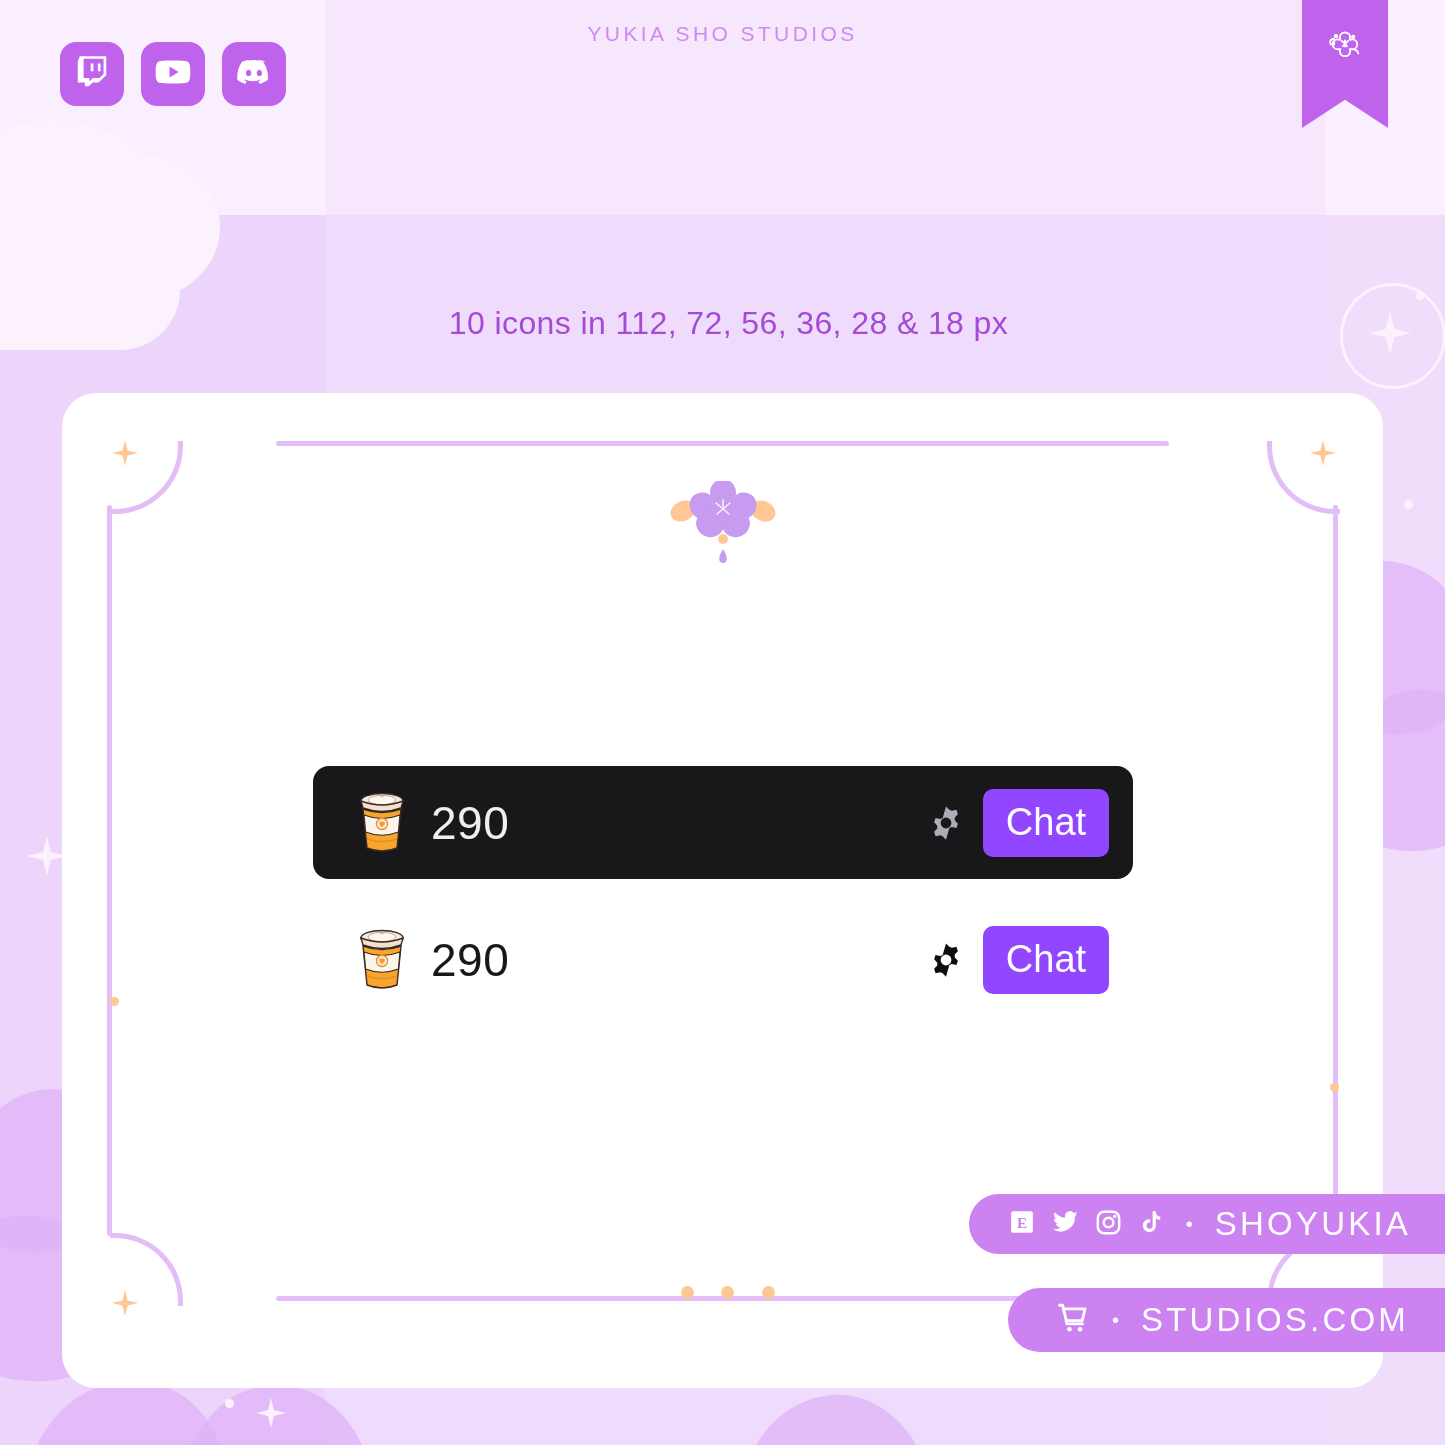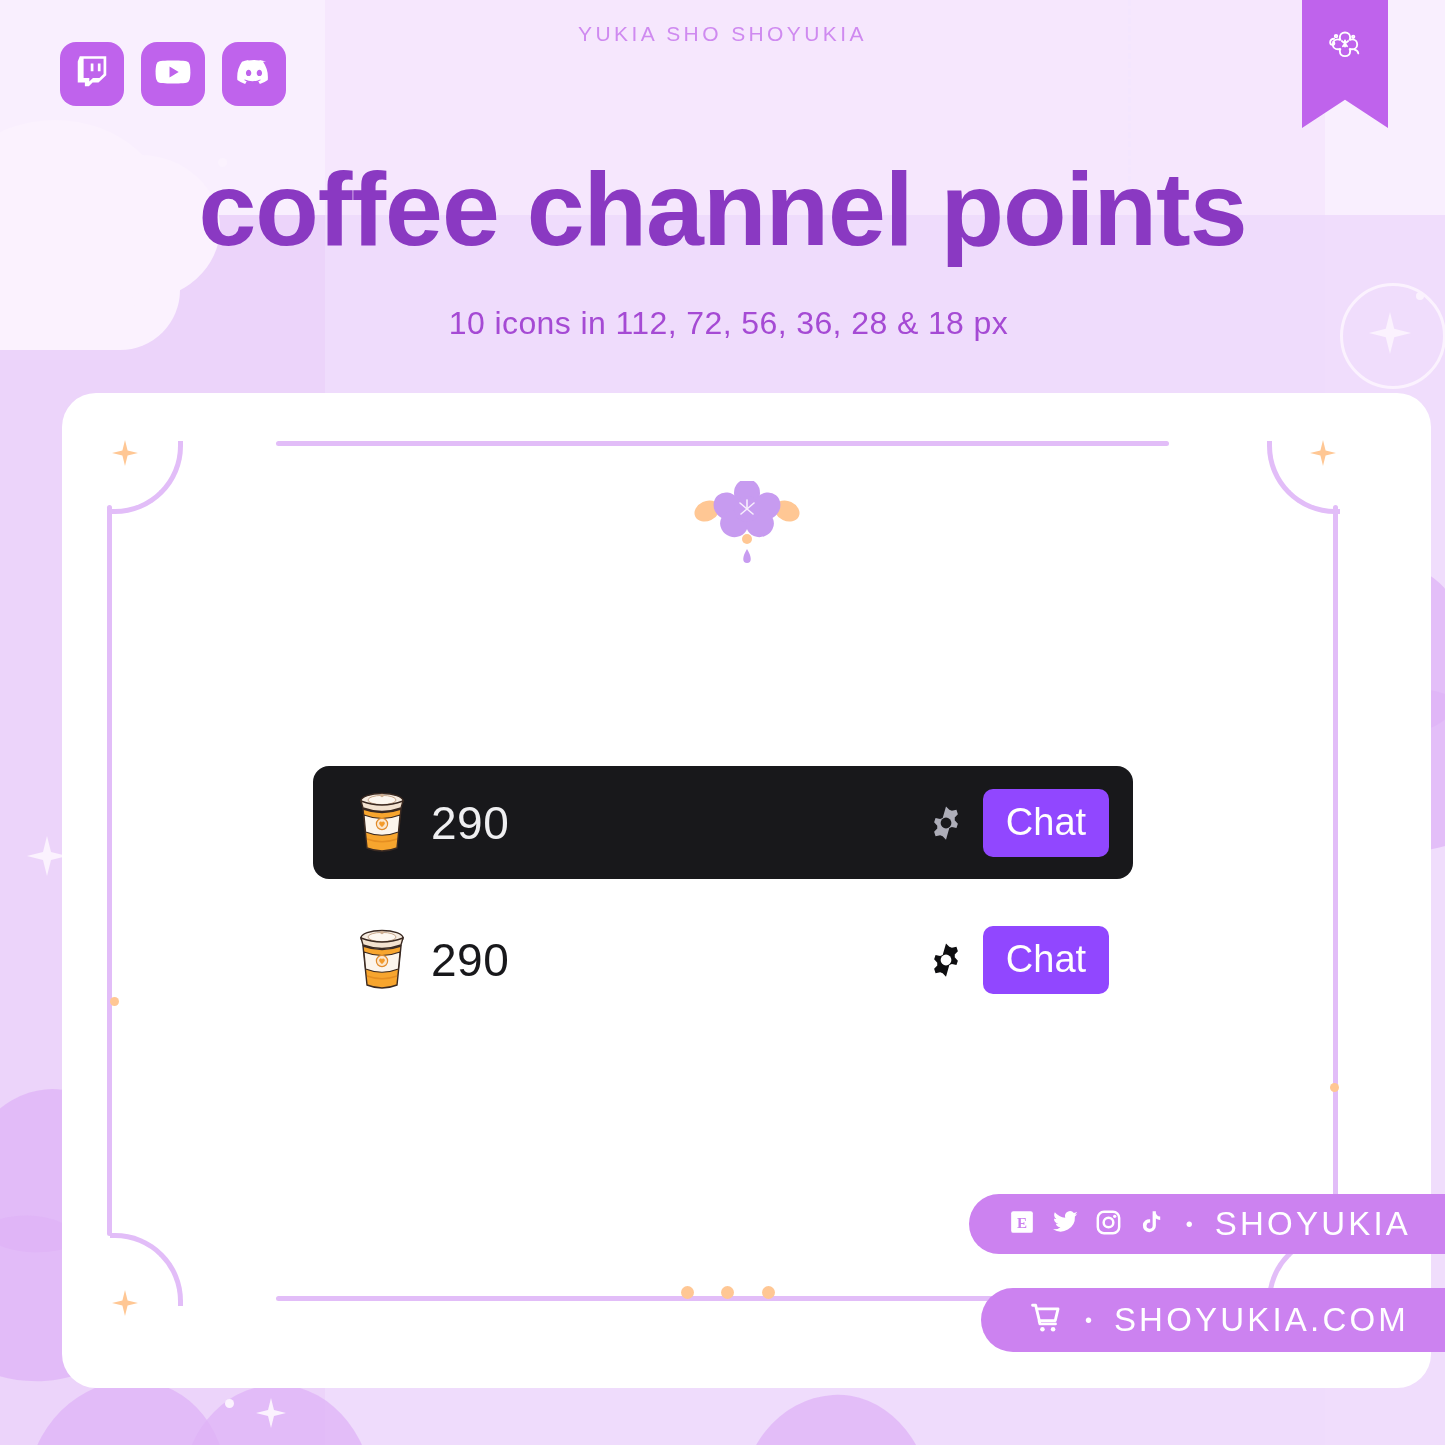--- a/index.html
+++ b/index.html
@@ -108,21 +108,20 @@
     letter-spacing: .4px;
     margin-left: 12px;
   }
 
   
   .card {
     position: absolute; left: 62px; top: 393px;
     width: 1321px; height: 995px;
     background: #ffffff;
     border-radius: 34px;
-    padding-left: 48px;
   }
 
   
   .frame { position: absolute; inset: 0; }
   .frame .fl {
     position: absolute; background: #e2bdf8;
   }
   .fr-top    { left: 214px; top: 48px;  width: 893px; height: 5px; border-radius: 3px; }
   .fr-bottom { left: 214px; top: 903px; width: 893px; height: 5px; border-radius: 3px; }
   .fr-left   { left: 45px;  top: 112px; width: 5px; height: 731px; border-radius: 3px; }
@@ -237,36 +236,35 @@
     </div>
     <div class="social-btn">
       <span>
         <svg viewBox="0 0 24 24">
             <path d="M19.6 5.6A16 16 0 0 0 15.7 4.4l-.2.4a15 15 0 0 0-7 0l-.2-.4A16 16 0 0 0 4.4 5.6 17 17 0 0 0 1.5 17a16 16 0 0 0 4.9 2.5l1-1.7a10 10 0 0 1-1.6-.8l.4-.3a11.4 11.4 0 0 0 9.7 0l.4.3a10 10 0 0 1-1.6.8l1 1.7a16 16 0 0 0 5-2.5 17 17 0 0 0-3-11.4zM8.6 14.6c-1 0-1.7-.9-1.7-2s.8-2 1.7-2 1.7.9 1.7 2-.7 2-1.7 2zm6.8 0c-1 0-1.7-.9-1.7-2s.8-2 1.7-2 1.7.9 1.7 2-.7 2-1.7 2z"></path>
           </svg>
       </span>
     </div>
   </div>
 
-  <div class="brandline">YUKIA SHO SHOYUKIA</div>
+  <div class="brandline">YUKIA SHO STUDIOS</div>
 
   <div class="ribbon">
     <span>
       <svg viewBox="0 0 64 64" fill="none" stroke="#ffffff" stroke-width="2.4" stroke-linecap="round">
         <path d="M32 16c-4 0-6.6 3-6.6 6.5 0 1.3.4 2.4 1 3.3-1-.6-2.2-1-3.5-1-3.6 0-6.5 2.7-6.5 6.4 0 3.6 2.9 6.3 6.5 6.3 1.3 0 2.5-.4 3.5-1-.6 1-1 2.1-1 3.4 0 3.6 2.7 6.4 6.6 6.4s6.6-2.8 6.6-6.4c0-1.3-.4-2.4-1-3.4 1 .6 2.2 1 3.5 1 3.6 0 6.5-2.7 6.5-6.3 0-3.7-2.9-6.4-6.5-6.4-1.3 0-2.5.4-3.5 1 .6-.9 1-2 1-3.3C38.6 19 36 16 32 16z"></path>
         <path d="M32 26v8M32 30l-4-3M32 30l4-3M32 30l-2.6 3.6M32 30l2.6 3.6"></path>
         <path d="M18 24c-3 0-5 2-5 4.4 0 2 1.4 3.4 3.1 3.4 1.4 0 2.3-.9 2.3-2 0-.9-.6-1.6-1.4-1.6"></path>
         <circle cx="20.5" cy="20.6" r="1.6"></circle>
         <circle cx="42.5" cy="21.5" r="1.5"></circle>
         <path d="M44 38c2.6.4 4.6 2.3 5 4.8"></path>
       </svg>
     </span>
   </div>
 
-  <div class="title">coffee channel points</div>
   <div class="subtitle">10 icons in 112, 72, 56, 36, 28 &amp; 18 px</div>
 
   <div class="card">
 
     <div class="frame">
       <div class="fl fr-top"></div>
       <div class="fl fr-bottom"></div>
       <div class="fl fr-left"></div>
       <div class="fl fr-right"></div>
       <div class="arc arc-tl"></div>
@@ -399,16 +397,16 @@
 
   <div class="pill pill-shop">
     <span>
       <svg viewBox="0 0 24 24" width="34" height="34">
           <path d="M2.5 3h2.2l.6 2.6M5.3 5.6h15.2l-2 8.2H7.3L5.3 5.6zm1.8 8.2 .6 2.4h11" fill="none" stroke="#ffffff" stroke-width="2" stroke-linecap="round" stroke-linejoin="round"></path>
           <circle cx="9.5" cy="20" r="1.6"></circle>
           <circle cx="17" cy="20" r="1.6"></circle>
         </svg>
     </span>
     <span class="pill-sep">•</span>
-    <span class="pill-text">SHOYUKIA.COM</span>
+    <span class="pill-text">STUDIOS.COM</span>
   </div>
 
 </div>
 
 </body></html>

